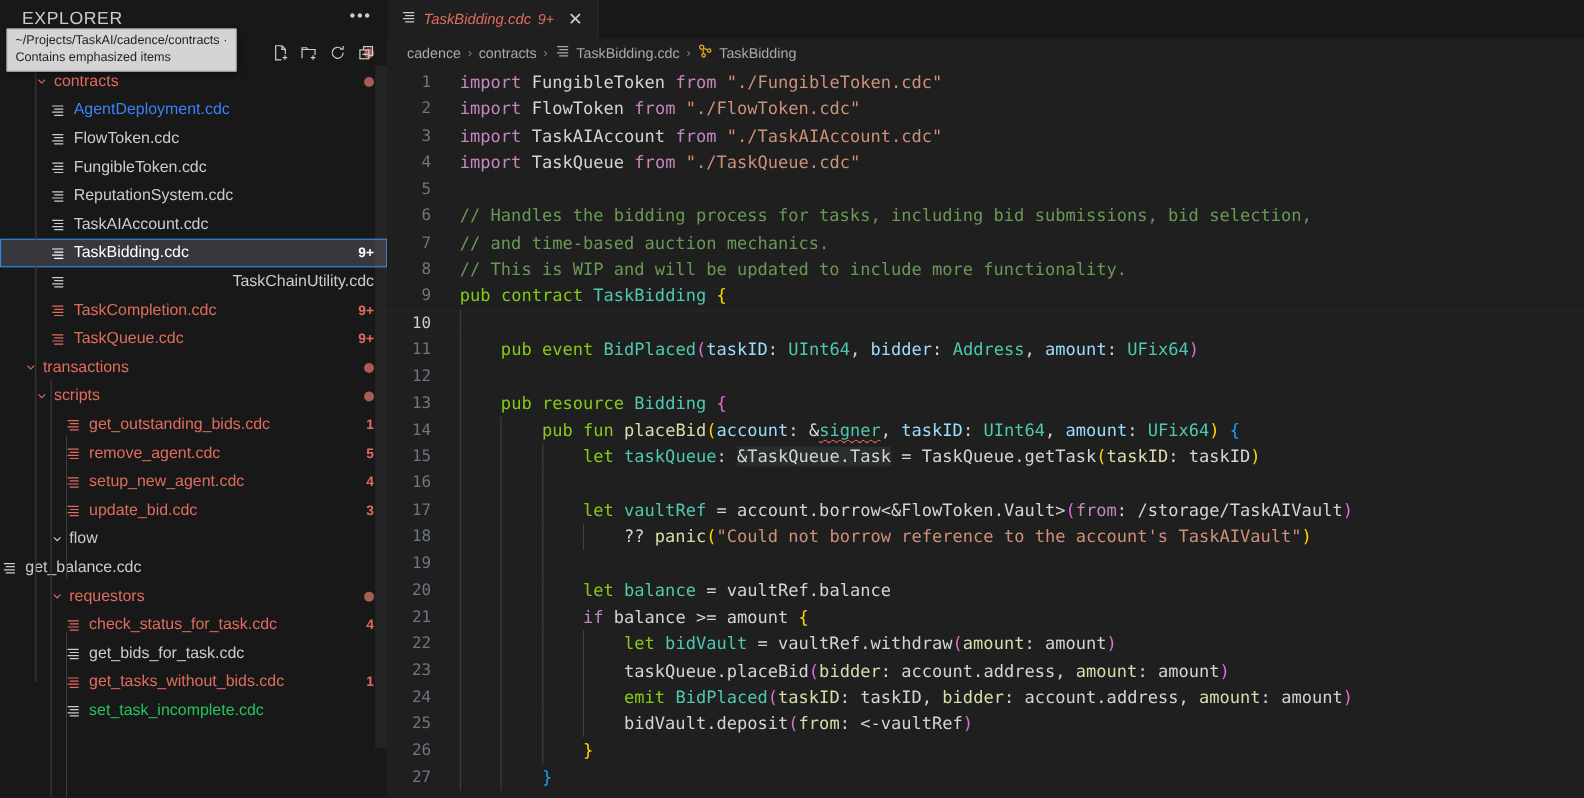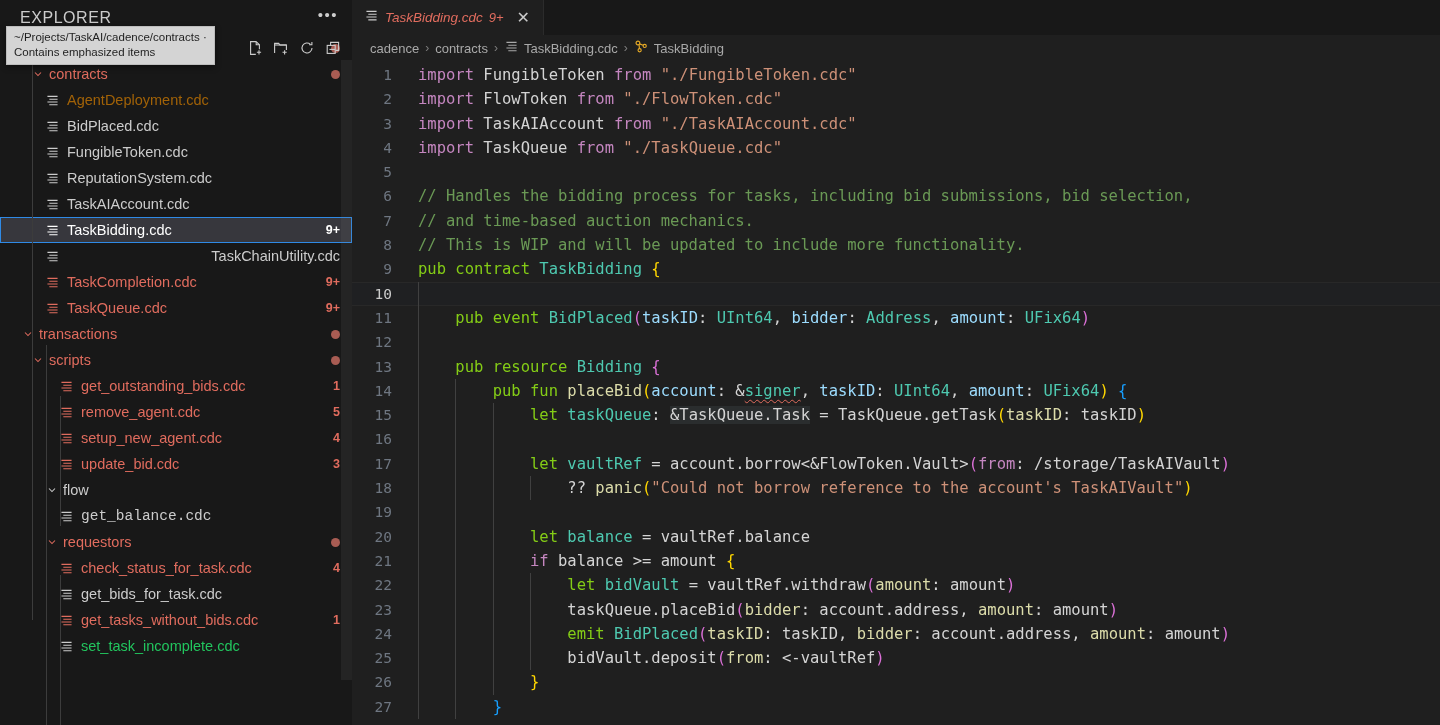--- a/index.html
+++ b/index.html
@@ -257,29 +257,29 @@
           </span>
           <span class="label" style="color:#e06c5e">contracts</span>
           <span class="dot"></span>
         </div>
         <div class="row" style="padding-left: 44px;">
           <span class="fileicon">
             <svg width="15" height="15" viewBox="0 0 16 16" fill="none" stroke="#cccccc" stroke-width="1.15">
               <path d="M2.6 3.6h10.8M4.6 6.6h8.8M2.6 9.6h10.8M4.6 12.6h8.8"></path>
             </svg>
           </span>
-          <span class="label" style="color:#a16207">AgentDeployment.cdc</span>
-        </div>
-        <div class="row" style="padding-left: 44px;">
-          <span class="fileicon">
-            <svg width="15" height="15" viewBox="0 0 16 16" fill="none" stroke="#cccccc" stroke-width="1.15">
-              <path d="M2.6 3.6h10.8M4.6 6.6h8.8M2.6 9.6h10.8M4.6 12.6h8.8"></path>
-            </svg>
-          </span>
-          <span class="label" style="color:#cccccc">BidPlaced.cdc</span>
+          <span class="label" style="color:#3b82f6">AgentDeployment.cdc</span>
+        </div>
+        <div class="row" style="padding-left: 44px;">
+          <span class="fileicon">
+            <svg width="15" height="15" viewBox="0 0 16 16" fill="none" stroke="#cccccc" stroke-width="1.15">
+              <path d="M2.6 3.6h10.8M4.6 6.6h8.8M2.6 9.6h10.8M4.6 12.6h8.8"></path>
+            </svg>
+          </span>
+          <span class="label" style="color:#cccccc">FlowToken.cdc</span>
         </div>
         <div class="row" style="padding-left: 44px;">
           <span class="fileicon">
             <svg width="15" height="15" viewBox="0 0 16 16" fill="none" stroke="#cccccc" stroke-width="1.15">
               <path d="M2.6 3.6h10.8M4.6 6.6h8.8M2.6 9.6h10.8M4.6 12.6h8.8"></path>
             </svg>
           </span>
           <span class="label" style="color:#cccccc">FungibleToken.cdc</span>
         </div>
         <div class="row" style="padding-left: 44px;">
@@ -388,21 +388,21 @@
           <span class="badge mod">3</span>
         </div>
         <div class="row" style="padding-left: 44px;">
           <span class="twisty" style="color:#cccccc">
             <svg width="12" height="12" viewBox="0 0 16 16" fill="none" stroke="currentColor" stroke-width="1.4">
               <path d="M4 6l4 4 4-4"></path>
             </svg>
           </span>
           <span class="label" style="color:#cccccc">flow</span>
         </div>
-        <div class="row" style="padding-left: 58px; font-family: Liberation Mono, monospace;">
+        <div class="row" style="">
           <span class="fileicon">
             <svg width="15" height="15" viewBox="0 0 16 16" fill="none" stroke="#cccccc" stroke-width="1.15">
               <path d="M2.6 3.6h10.8M4.6 6.6h8.8M2.6 9.6h10.8M4.6 12.6h8.8"></path>
             </svg>
           </span>
           <span class="label" style="color:#cccccc">get_balance.cdc</span>
         </div>
         <div class="row" style="padding-left: 44px;">
           <span class="twisty" style="color:#e06c5e">
             <svg width="12" height="12" viewBox="0 0 16 16" fill="none" stroke="currentColor" stroke-width="1.4">

